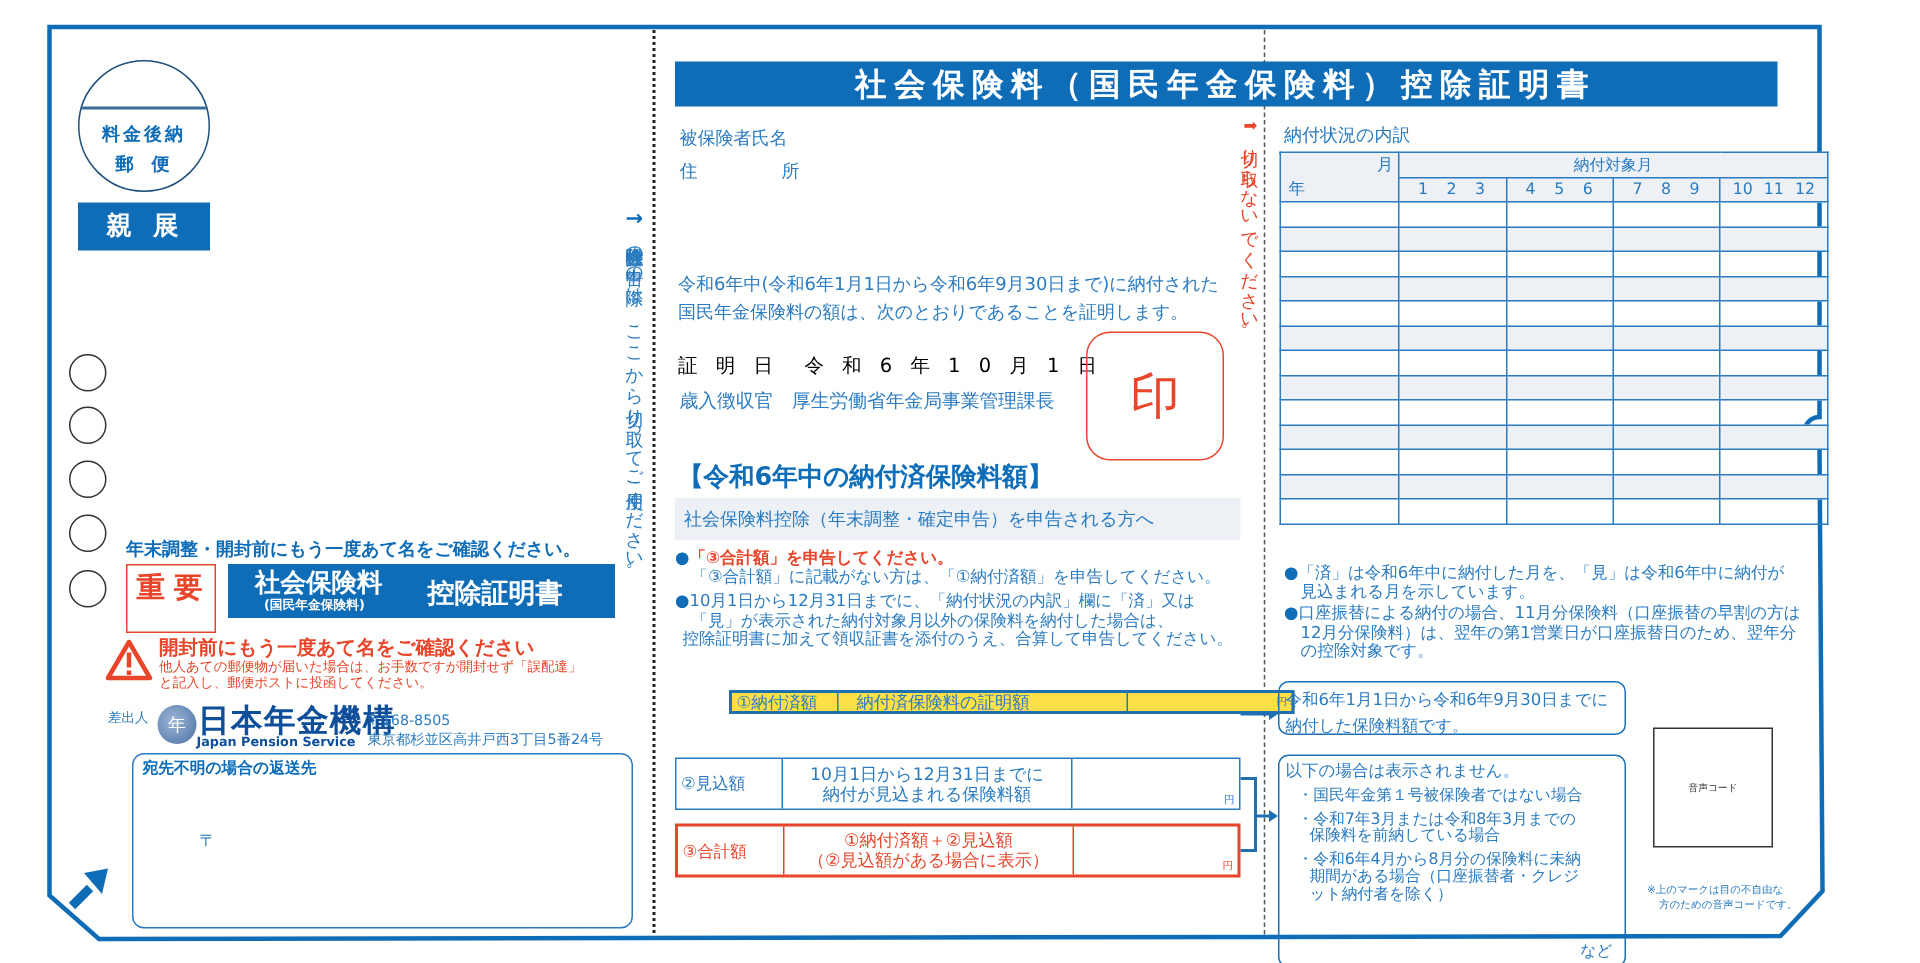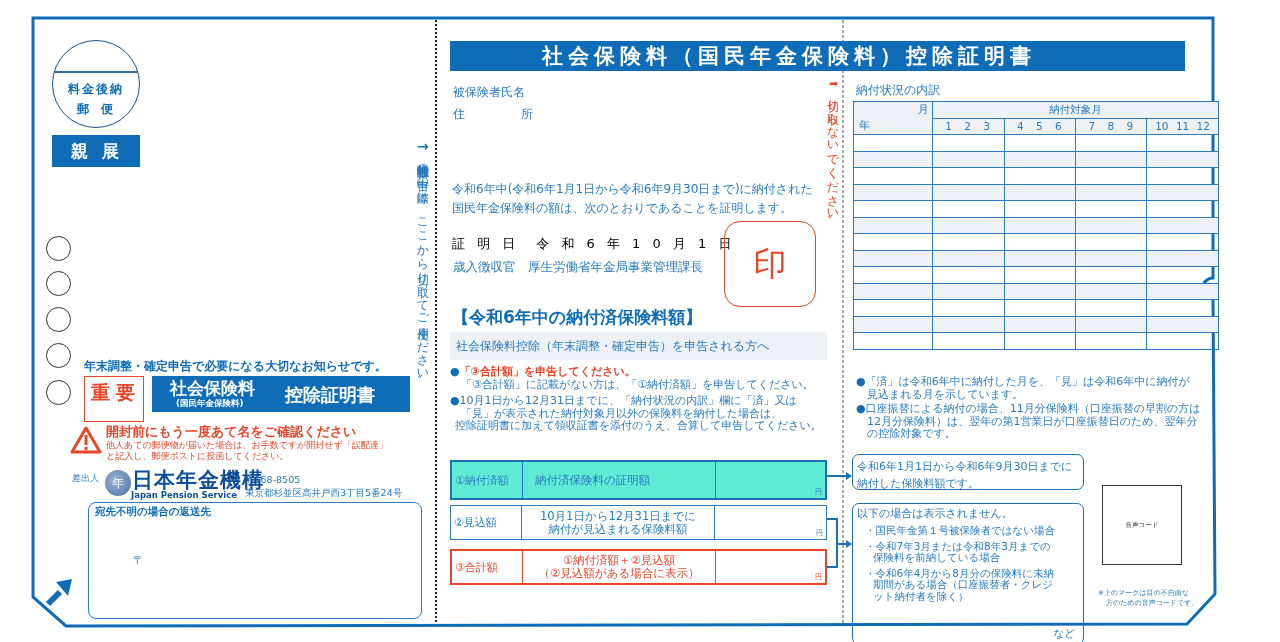--- a/index.html
+++ b/index.html
@@ -33,37 +33,37 @@
     .jps-en { position: absolute; left: 131px; top: 490px; font-size: 8.5px; font-weight: bold; color: #0f4f9a; white-space: nowrap; }
     .jps-zip { position: absolute; left: 245px; top: 474px; font-size: 9.5px; color: #2a7bc0; white-space: nowrap; }
     .jps-addr { position: absolute; left: 245px; top: 487px; font-size: 9.5px; color: #2a7bc0; white-space: nowrap; }
     .return-box { position: absolute; left: 88px; top: 502px; width: 334px; height: 117px; border: 1.3px solid #2a7bc0; border-radius: 8px; }
     .return-box .hdr { position: absolute; left: 6px; top: 2px; font-size: 10.5px; font-weight: bold; color: #0f6db8; }
     .return-box .zip { position: absolute; left: 44px; top: 50px; font-size: 11px; color: #0f6db8; }
 
     .vert-text { position: absolute; writing-mode: vertical-rl; font-size: 12px; line-height: 14px; white-space: nowrap; }
 
     
-    .main-title { position: absolute; left: 450px; top: 41px; width: 735px; height: 30px; background: #0f6db8; color: #fff; font-size: 21px; font-weight: bold; line-height: 30px; padding-left: 92px; letter-spacing: 5px; white-space: nowrap; }
+    .main-title { position: absolute; left: 450px; top: 41px; width: 735px; height: 30px; background: #0f6db8; color: #fff; font-size: 21px; font-weight: bold; line-height: 30px; padding-left: 120px; letter-spacing: 5px; white-space: nowrap; }
     .label-name { position: absolute; left: 453px; top: 84px; font-size: 12px; }
     .label-addr { position: absolute; left: 453px; top: 106px; font-size: 12px; width: 80px; display: flex; justify-content: space-between; }
     .body-text { position: absolute; left: 452px; top: 180px; font-size: 12px; line-height: 19px; white-space: nowrap; }
     .cert-date { position: absolute; left: 452px; top: 235px; font-size: 13px; color: #000000; white-space: nowrap; letter-spacing: 4px; }
     .issuer { position: absolute; left: 453px; top: 259px; font-size: 12.5px; white-space: nowrap; }
     .seal { position: absolute; left: 724px; top: 221px; width: 92px; height: 86px; border: 1.5px solid #e8452a; border-radius: 16px; color: #e8452a; font-size: 33px; text-align: center; line-height: 84px; }
     .section-head { position: absolute; left: 452px; top: 306px; font-size: 17px; font-weight: bold; color: #0f6db8; white-space: nowrap; }
     .gray-bar { position: absolute; left: 450px; top: 332px; width: 377px; height: 28px; background: #edf1f6; font-size: 12px; line-height: 28px; padding-left: 6px; white-space: nowrap; }
     .bullets { position: absolute; left: 450px; top: 366px; font-size: 11px; line-height: 12.5px; white-space: nowrap; }
     .bullets .dot { color: #0f6db8; }
     .amount-row { position: absolute; left: 450px; width: 377px; display: flex; border: 2px solid #2a7bc0; }
     .amount-row .c1 { width: 71px; border-right: 1.5px solid #2a7bc0; font-size: 11px; display: flex; align-items: center; padding-left: 3px; }
     .amount-row .c2 { width: 193px; border-right: 1.5px solid #2a7bc0; font-size: 11.5px; display: flex; align-items: center; justify-content: center; text-align: center; line-height: 13px; }
     .amount-row .c3 { flex: 1; position: relative; }
     .amount-row .yen { position: absolute; right: 3px; bottom: 1px; font-size: 7px; }
-    .row1 { top: 460px; height: 40px; background: #5eead4; border-color: #1f6fb3; }
+    .row1 { top: 460px; height: 16px; background: #fde047; border-color: #1f6fb3; margin-left: 36px; }
     .row1 .c2 { justify-content: flex-start; padding-left: 12px; }
     .row2 { top: 505px; height: 35px; border-width: 1.5px; }
     .row3 { top: 549px; height: 36px; border-color: #e8452a; }
     .row3 .c1, .row3 .c2 { border-right-color: #e8452a; color: #e8452a; }
     .row3 .yen { color: #e8452a; }
 
     
     .breakdown-title { position: absolute; left: 856px; top: 82px; font-size: 12px; white-space: nowrap; }
     table.grid { position: absolute; left: 853px; top: 101px; width: 366px; border-collapse: collapse; }
     table.grid td, table.grid th { border: 1.3px solid #2a7bc0; font-weight: normal; font-size: 10.5px; color: #2a7bc0; height: 16.5px; padding: 0; }
@@ -112,21 +112,21 @@
   <div class="t2">郵便</div>
 </div>
 <div class="shinten">親展</div>
 
 <div class="punch" style="top:236px"></div>
 <div class="punch" style="top:271px"></div>
 <div class="punch" style="top:307px"></div>
 <div class="punch" style="top:343px"></div>
 <div class="punch" style="top:380px"></div>
 
-<div class="notice-line">年末調整・確定申告で必要になる大切なお知らせです。</div>
+<div class="notice-line">年末調整・開封前にもう一度あて名をご確認ください。</div>
 <div class="juyo">重要</div>
 <div class="title-banner">
   <span class="main">社会保険料</span>
   <span class="sub">(国民年金保険料)</span>
   <span class="right">控除証明書</span>
 </div>
 
 <svg class="warn-icon" width="32" height="30">
   <polygon points="16,3 30,27 2,27" fill="none" stroke="#e8452a" stroke-width="3" stroke-linejoin="round"></polygon>
   <rect x="14.5" y="10" width="3" height="10" fill="#e8452a"></rect>

